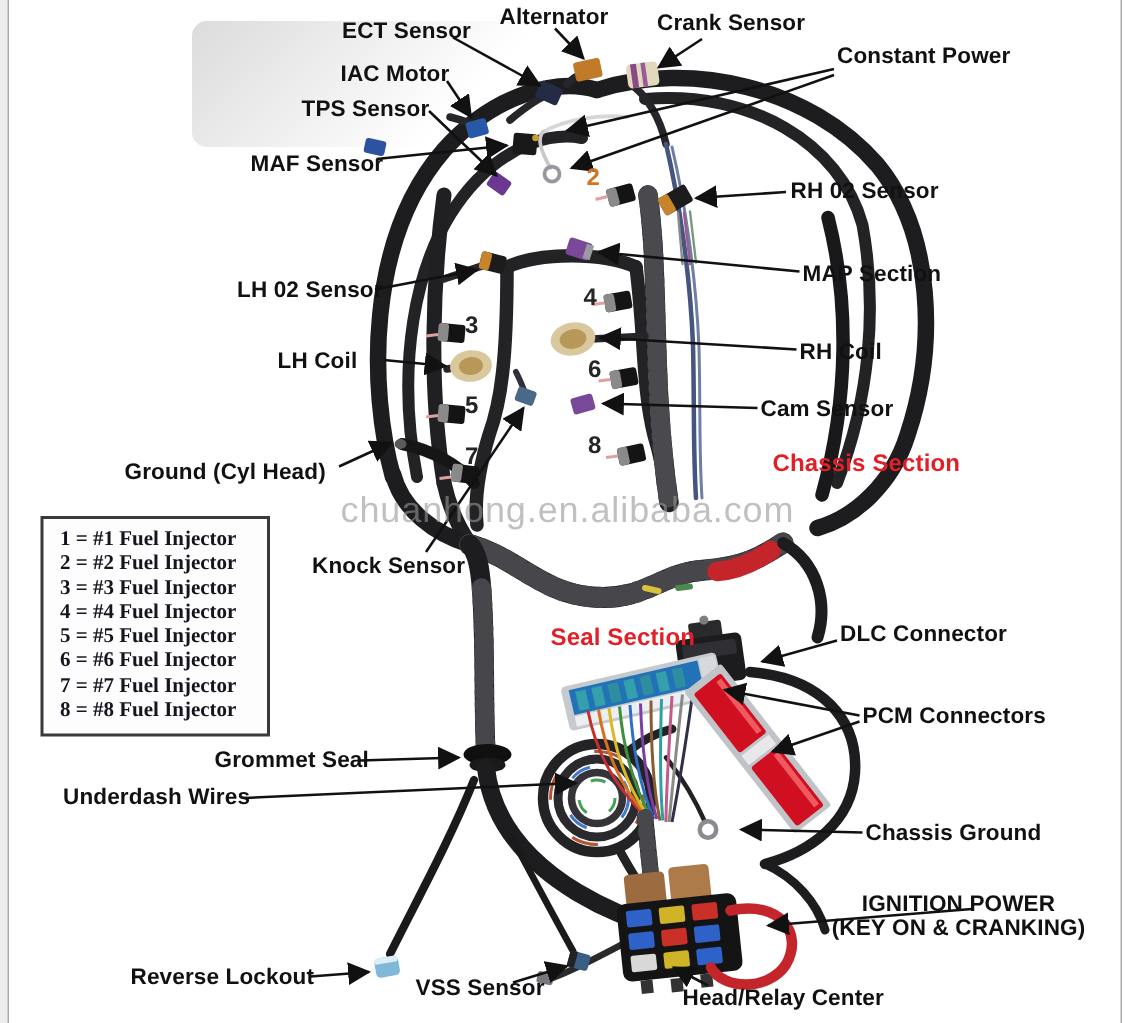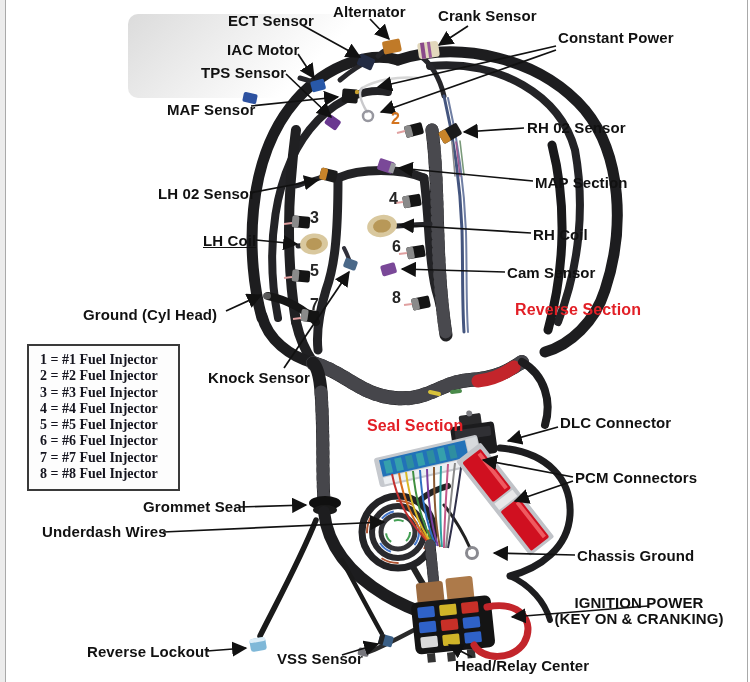--- a/index.html
+++ b/index.html
@@ -303,35 +303,36 @@
       <path d="M 573,477 L 483,460" marker-end="url(#ah)"></path>
       <path d="M 573,481 L 515,501" marker-end="url(#ah)"></path>
       <path d="M 575,555 L 494,553" marker-end="url(#ah)"></path>
       <path d="M 648,606 L 512,617" marker-end="url(#ah)"></path>
       <path d="M 472,657 L 449,645" marker-end="url(#ah)"></path>
       <path d="M 342,655 L 378,644" marker-end="url(#ah)"></path>
       <path d="M 207,651 L 246,648" marker-end="url(#ah)"></path>
     </g>
   </svg>
 
+  <div class="watermark">chuanhong.en.alibaba.com</div>
 
   <div class="label" style="left:228px;top:12px;">ECT Sensor</div>
   <div class="label" style="left:333px;top:3px;">Alternator</div>
   <div class="label" style="left:438px;top:7px;">Crank Sensor</div>
   <div class="label" style="left:558px;top:29px;">Constant Power</div>
   <div class="label" style="left:227px;top:41px;">IAC Motor</div>
   <div class="label" style="left:201px;top:64px;">TPS Sensor</div>
   <div class="label" style="left:167px;top:101px;">MAF Sensor</div>
   <div class="label" style="left:527px;top:119px;">RH 02 Sensor</div>
   <div class="label" style="left:535px;top:174px;">MAP Section</div>
   <div class="label" style="left:158px;top:185px;">LH 02 Sensor</div>
-  <div class="label" style="left:203px;top:232px;text-decoration:underline;">LH Coil</div>
+  <div class="label" style="left:185px;top:232px;">LH Coil</div>
   <div class="label" style="left:533px;top:226px;">RH Coil</div>
   <div class="label" style="left:507px;top:264px;">Cam Sensor</div>
-  <div class="label red" style="left:515px;top:301px;">Reverse Section</div>
+  <div class="label red" style="left:515px;top:301px;">Chassis Section</div>
   <div class="label" style="left:83px;top:306px;">Ground (Cyl Head)</div>
   <div class="label" style="left:208px;top:369px;">Knock Sensor</div>
   <div class="label red" style="left:367px;top:417px;">Seal Section</div>
   <div class="label" style="left:560px;top:414px;">DLC Connector</div>
   <div class="label" style="left:575px;top:469px;">PCM Connectors</div>
   <div class="label" style="left:577px;top:547px;">Chassis Ground</div>
   <div class="label caps" style="left:548px;top:595px;width:182px;">
     <div>IGNITION POWER</div>
     <div>(KEY ON &amp; CRANKING)</div>
   </div>

